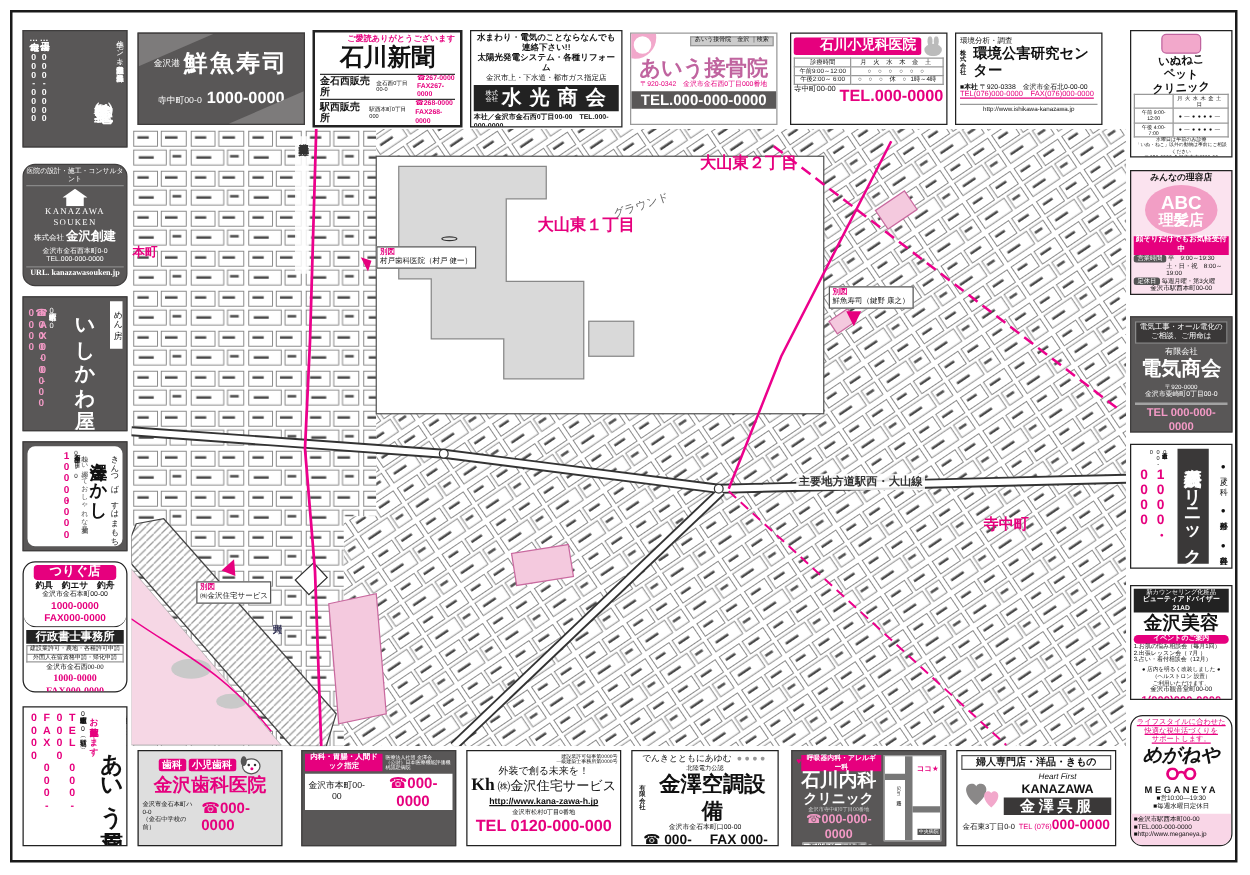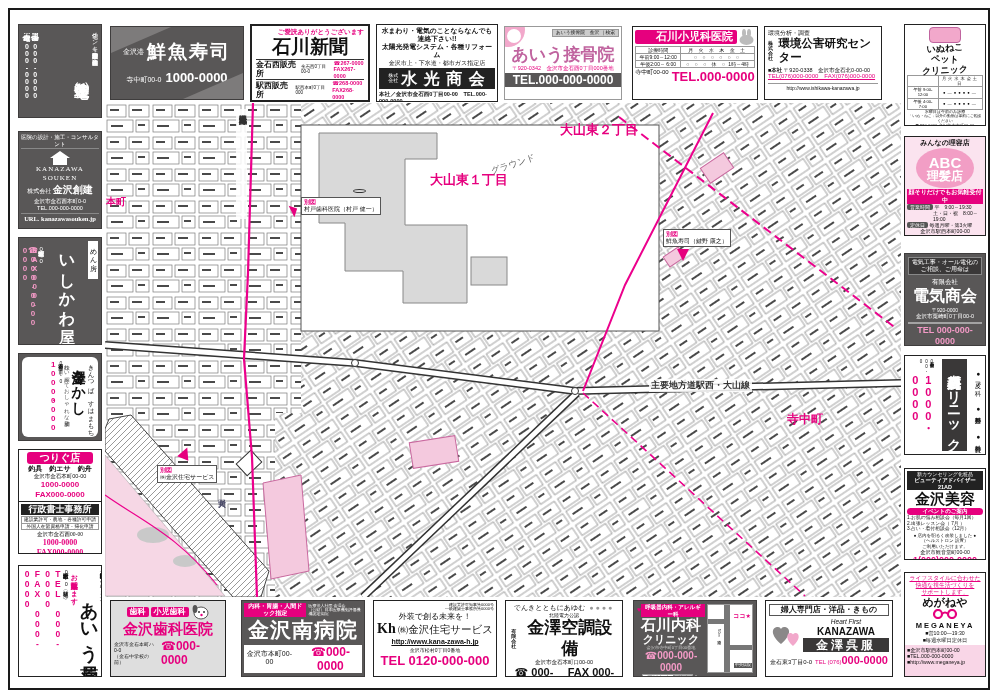--- a/index.html
+++ b/index.html
@@ -9,21 +9,21 @@
   .ad{position:absolute;box-sizing:border-box;overflow:hidden;background:#fff;border:1px solid #222;font-size:7px;line-height:1.2;}
   .ad.dark{background:#595757;color:#fff;border-color:#3f3d3d;}
   .v{writing-mode:vertical-rl;}
   .vu{writing-mode:vertical-rl;text-orientation:upright;}
   .mag{color:#e6007e;}
   .pinktxt{color:#f39ac6;}
   .bgm{background:#e6007e;color:#fff;}
   .c{text-align:center;}
   .b{font-weight:bold;}
   .row{display:flex;}
-  .col{display:flex;flex-direction:column;}
+  .col{display:flex;flex-direction:column;border-radius:10px;}
   .grow{flex:1;}
   .serif{font-family:"Liberation Serif","DejaVu Serif",serif;}
   .tag{display:inline-block;padding:0 3px;border-radius:2px;}
   
   .map{position:absolute;left:105px;top:103px;width:796px;height:494px;overflow:hidden;background:#fff;}
   .mlabel{position:absolute;font-weight:bold;color:#e6007e;white-space:nowrap;}
   .mtext{position:absolute;white-space:nowrap;color:#333;}
   .callout{position:absolute;background:#fff;border:1px solid #555;font-size:6px;line-height:1.2;padding:1px 2px;white-space:nowrap;z-index:5;}
   .callout .ctag{color:#e6007e;font-weight:bold;display:block;font-size:6px;}
   .tri{position:absolute;width:0;height:0;z-index:4;}
@@ -107,21 +107,21 @@
     
     <div class="mlabel" style="left:455px;top:18px;font-size:13px;">大山東２丁目</div>
     <div class="mlabel" style="left:325px;top:68px;font-size:13px;">大山東１丁目</div>
     <div class="mlabel" style="left:650px;top:308px;font-size:12px;padding-left:32px;">寺中町</div>
     <div class="mlabel" style="left:1px;top:92px;font-size:10px;">本町</div>
 
     <div class="mtext v" style="left:246px;top:86px;height:130px;font-size:11px;font-weight:bold;">
       <span style="border:1px solid #333;border-radius:50%;font-size:8px;padding:1px;">文</span><span>金澤中学校</span>
     </div>
     <div class="mtext" style="left:385px;top:55px;font-size:9px;color:#666;transform:rotate(-18deg);">グラウンド</div>
-    <div class="mtext" style="left:532px;top:276px;font-size:9px;font-weight:bold;background:rgba(255,255,255,.85);padding:0 2px;margin-left:12px;">主要地方道駅西・大山線</div>
+    <div class="mtext" style="left:532px;top:276px;font-size:9px;font-weight:bold;background:rgba(255,255,255,.85);padding:0 2px;">主要地方道駅西・大山線</div>
     <div class="mtext v" style="left:131px;top:6px;height:110px;font-size:8px;font-weight:bold;background:rgba(255,255,255,.85);">主要地方道金沢港線</div>
     <div class="mtext v" style="left:110px;top:390px;height:40px;font-size:8px;color:#335;">大野川</div>
 
     
     <div class="callout" style="left:196px;top:94px;">
       <span class="ctag">別図</span>
       <span>村戸歯科医院（村戸 健一）</span>
     </div>
     <div class="tri" style="left:182px;top:104px;border-top:9px solid #e6007e;border-left:9px solid transparent;transform:rotate(18deg);"></div>
 
@@ -387,21 +387,21 @@
     <div style="font-size:4.5px;">ご利用いただけます。</div>
     <div style="font-size:5.2px;">金沢市観音堂町00-00</div>
     <div class="mag b" style="font-size:9px;">1(000)000-0000</div>
   </div>
 
   <div class="ad c col" style="left:904px;top:572px;width:82px;height:105px;">
     <div style="padding:2px;">
       <div class="mag" style="font-size:5.8px;text-decoration:underline;">ライフスタイルに合わせた</div>
       <div class="mag" style="font-size:5.8px;text-decoration:underline;">快適な視生活づくりを</div>
       <div class="mag" style="font-size:5.8px;text-decoration:underline;">サポートします。</div>
-      <div class="b" style="font-size:11px;">めがねや</div>
+      <div class="b" style="font-size:15px;font-style:italic;">めがねや</div>
       <svg width="30" height="10">
         <circle cx="8" cy="5" r="4" fill="none" stroke="#e6007e" stroke-width="2.2"></circle>
         <circle cx="22" cy="5" r="4" fill="none" stroke="#e6007e" stroke-width="2.2"></circle>
         <path d="M12,5 Q15,2 18,5" stroke="#e6007e" stroke-width="2" fill="none"></path>
       </svg>
       <div class="b" style="font-size:7.5px;letter-spacing:2px;">MEGANEYA</div>
       <div style="font-size:5.2px;">■営10:00—19:30</div>
       <div style="font-size:5.2px;">■毎週水曜日定休日</div>
     </div>
     <div class="grow" style="background:#f9d6e7;text-align:left;padding:2px;">
@@ -434,21 +434,20 @@
   </div>
 
   <div class="ad dark c" style="left:241px;top:600px;width:124px;height:77px;padding:2px;">
     <div class="row" style="align-items:center;">
       <span class="bgm b" style="font-size:6px;padding:0 2px;">内科・胃腸・人間ドック指定</span>
       <span class="col" style="font-size:4px;text-align:left;margin-left:2px;line-height:1.1;">
         <span>医療法人社団 金澤会</span>
         <span>（公財）日本医療機能評価機構認定病院</span>
       </span>
     </div>
-    <div class="b" style="font-size:21px;letter-spacing:1px;">金沢南病院</div>
     <div class="row" style="background:#fff;color:#111;justify-content:center;align-items:baseline;margin-top:2px;">
       <span style="font-size:7px;margin-right:4px;">金沢市本町00-00</span>
       <span class="mag b" style="font-size:12px;">☎000-0000</span>
     </div>
   </div>
 
   <div class="ad" style="left:373px;top:600px;width:124px;height:77px;padding:2px;">
     <div class="col" style="font-size:4px;text-align:right;line-height:1.1;">
       <span>建設業許可知事第0000号</span>
       <span>一級建築士事務所第0000号</span>

